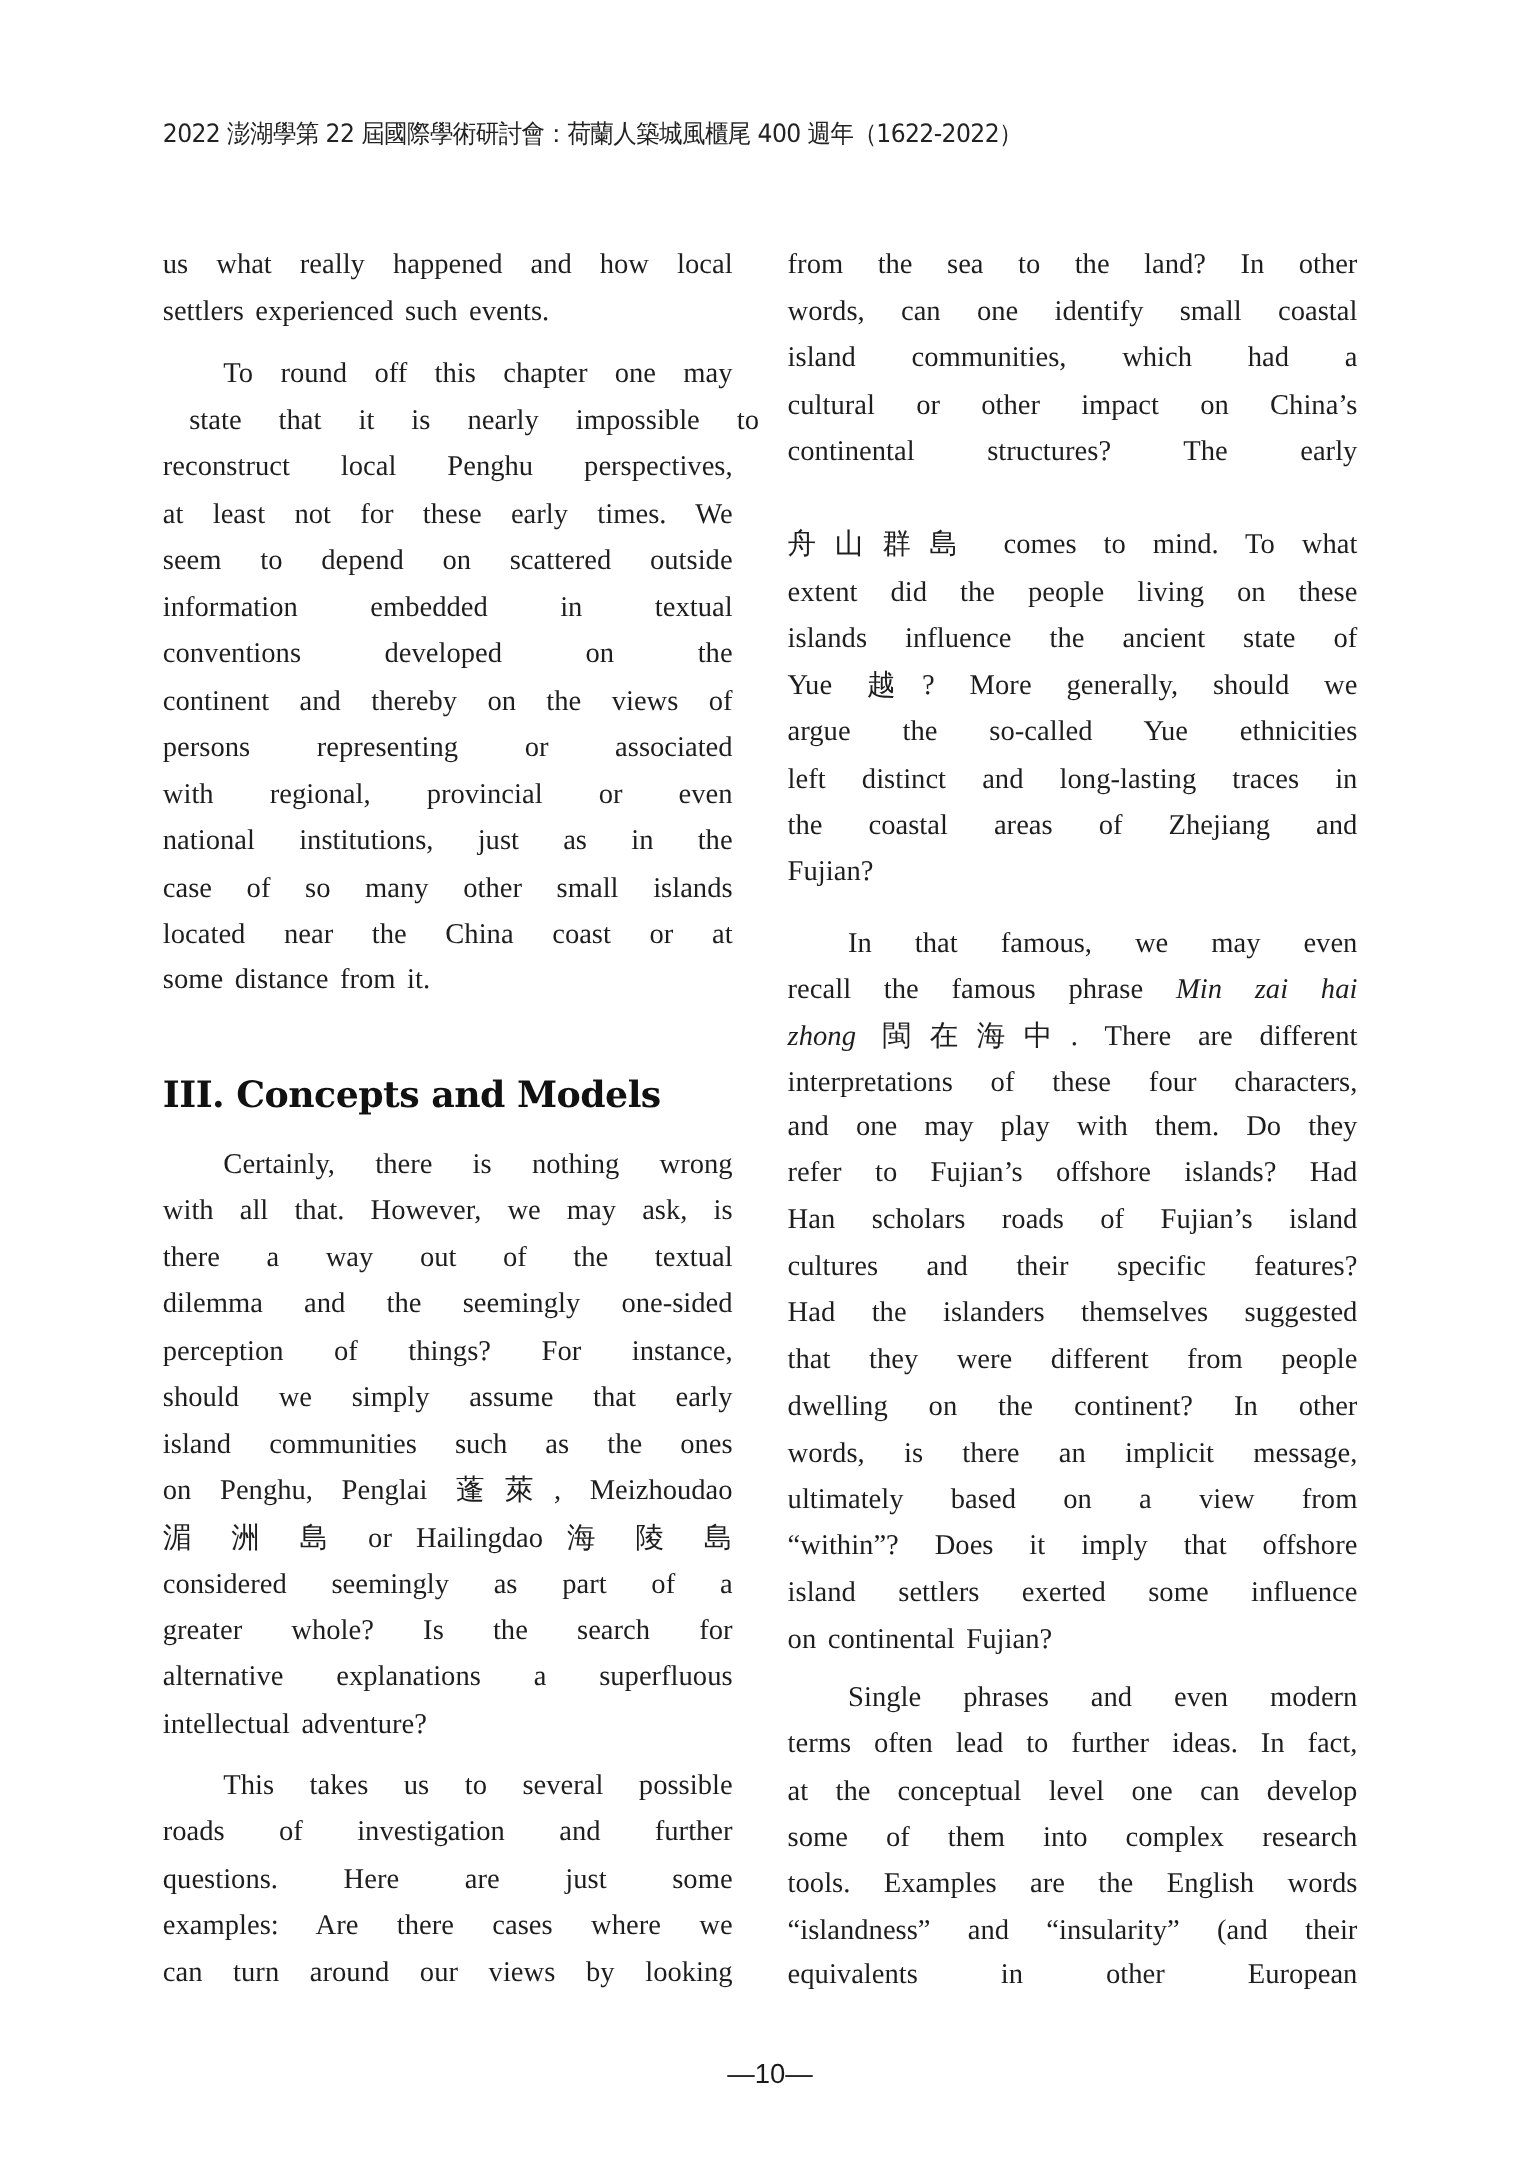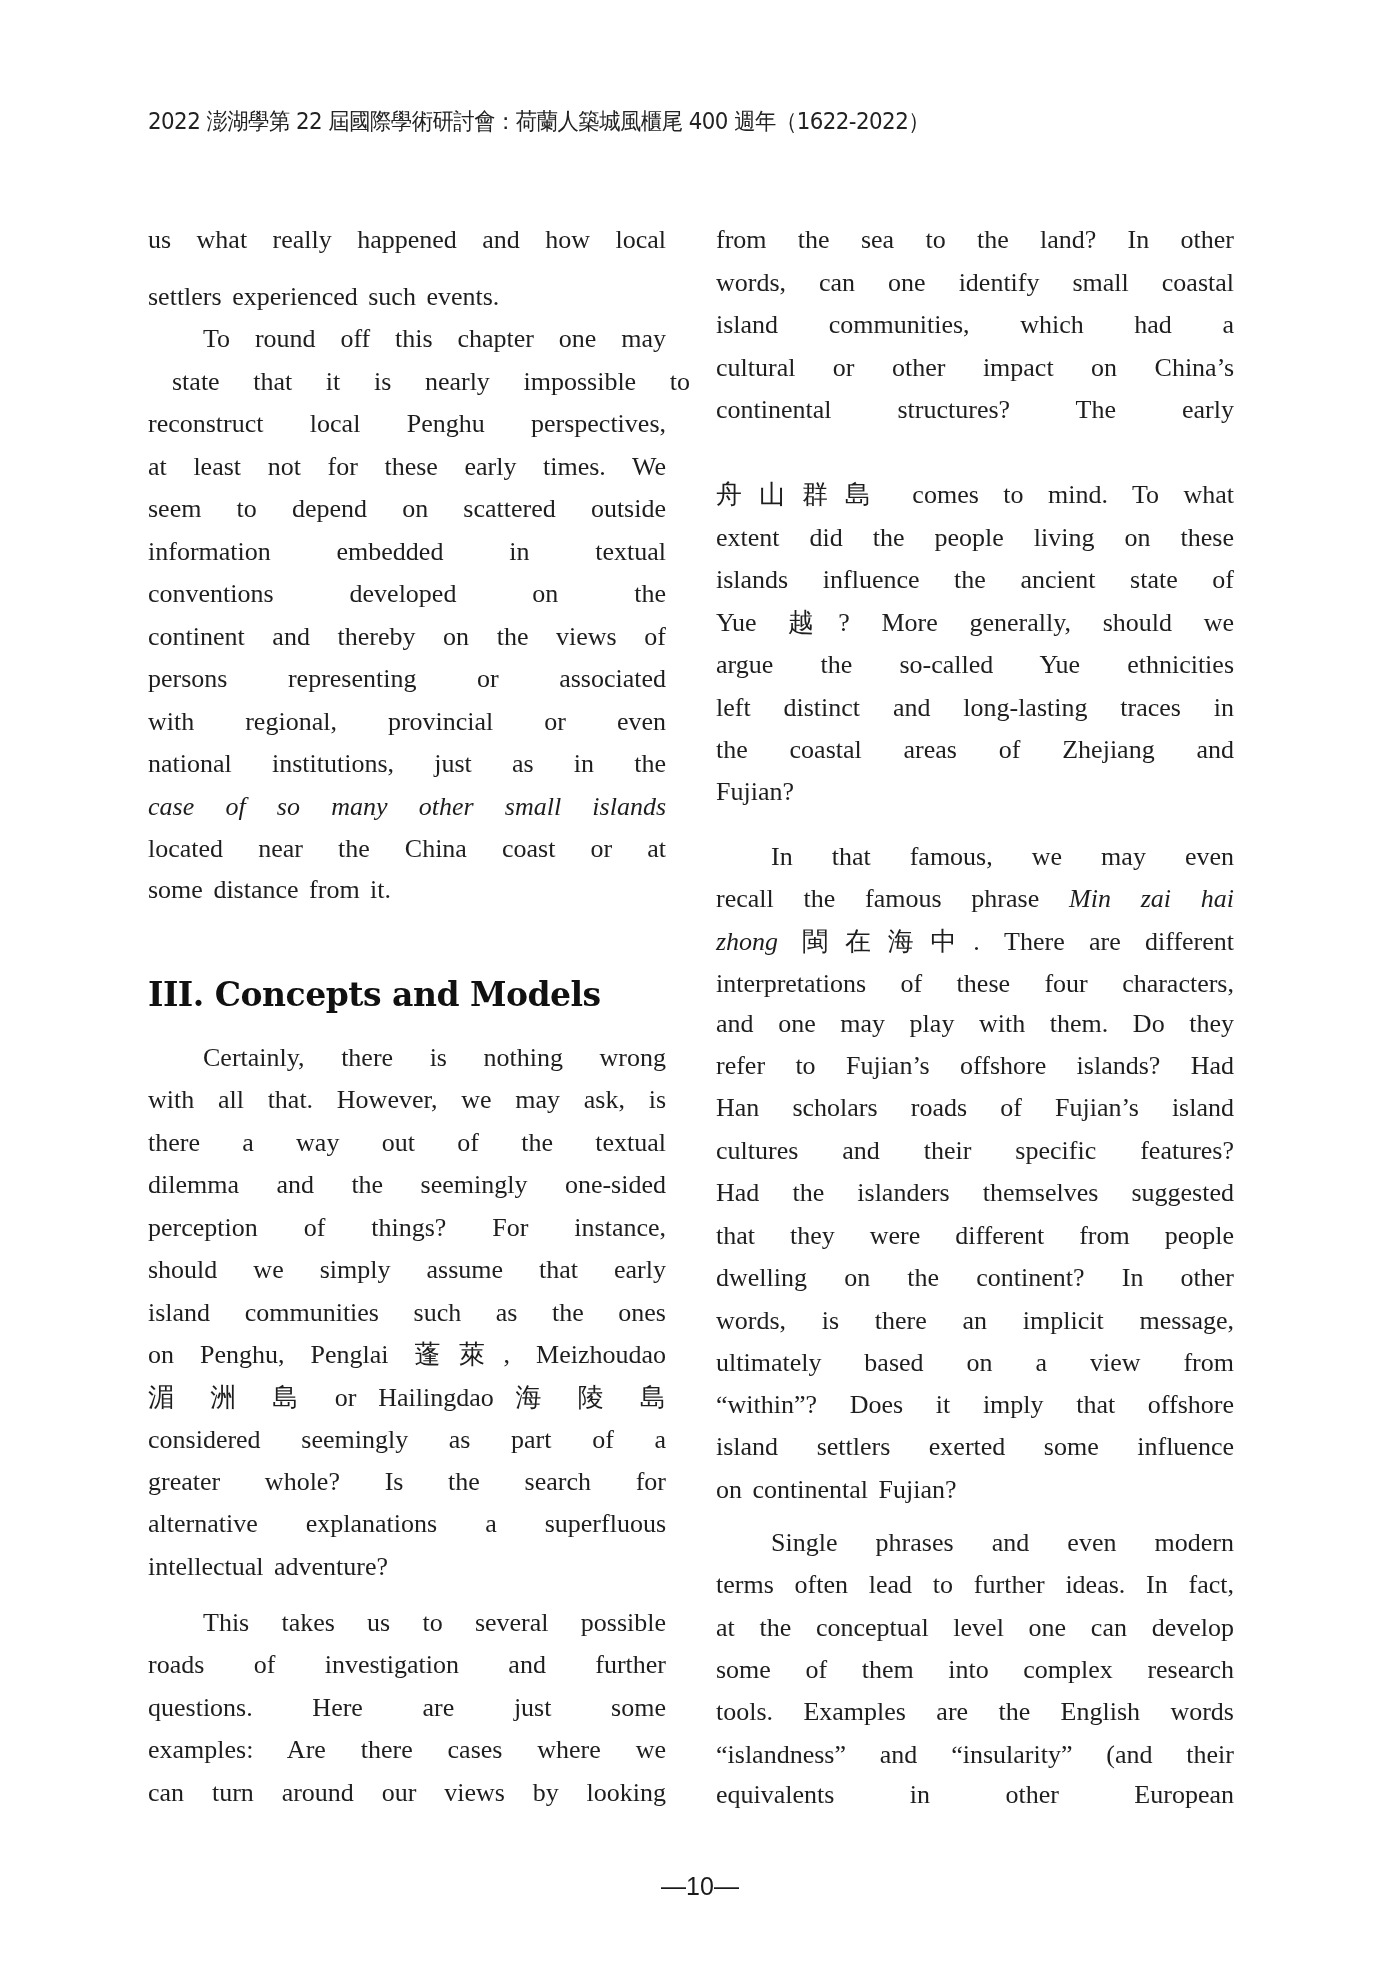--- a/index.html
+++ b/index.html
@@ -84,33 +84,33 @@
   }
 </style>
 </head>
 <body>
 
 <div class="page-header">2022 澎湖學第 22 屆國際學術研討會：荷蘭人築城風櫃尾 400 週年（1622-2022）</div>
 
 <div class="col col-left" id="col-left">
   <h2 class="section-heading">III. Concepts and Models</h2>
 <div class="line" style="top: 219px;">us what really happened and how local</div>
-    <div class="line last" style="top: 276px;">settlers experienced such events.</div>
+    <div class="line last" style="top: 262px;">settlers experienced such events.</div>
     <div class="line indent" style="top: 318px;">To round off this chapter one may</div>
     <div class="line" style="top: 361px; margin-left: 24px;">state that it is nearly impossible to</div>
     <div class="line" style="top: 403px;">reconstruct local Penghu perspectives,</div>
     <div class="line" style="top: 446px;">at least not for these early times. We</div>
     <div class="line" style="top: 488px;">seem to depend on scattered outside</div>
     <div class="line" style="top: 531px;">information embedded in textual</div>
     <div class="line" style="top: 573px;">conventions developed on the</div>
     <div class="line" style="top: 616px;">continent and thereby on the views of</div>
     <div class="line" style="top: 658px;">persons representing or associated</div>
     <div class="line" style="top: 701px;">with regional, provincial or even</div>
     <div class="line" style="top: 743px;">national institutions, just as in the</div>
-    <div class="line" style="top: 786px; font-style: italic;">case of so many other small islands</div>
+    <div class="line" style="top: 786px;">case of so many other small islands</div>
     <div class="line" style="top: 828px;">located near the China coast or at</div>
     <div class="line last" style="top: 869px;">some distance from it.</div>
     <div class="line indent" style="top: 1037px;">Certainly, there is nothing wrong</div>
     <div class="line" style="top: 1079px;">with all that. However, we may ask, is</div>
     <div class="line" style="top: 1122px;">there a way out of the textual</div>
     <div class="line" style="top: 1164px;">dilemma and the seemingly one-sided</div>
     <div class="line" style="top: 1207px;">perception of things? For instance,</div>
     <div class="line" style="top: 1249px;">should we simply assume that early</div>
     <div class="line" style="top: 1292px;">island communities such as the ones</div>
     <div class="line" style="top: 1334px;">on Penghu, Penglai 蓬萊, Meizhoudao</div>

